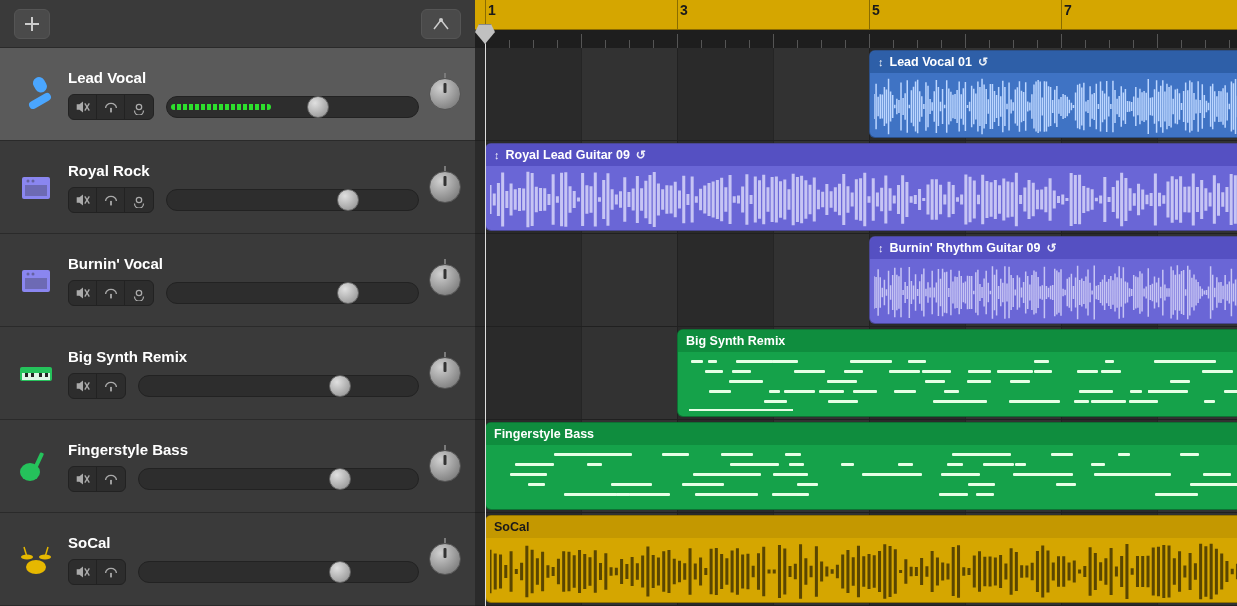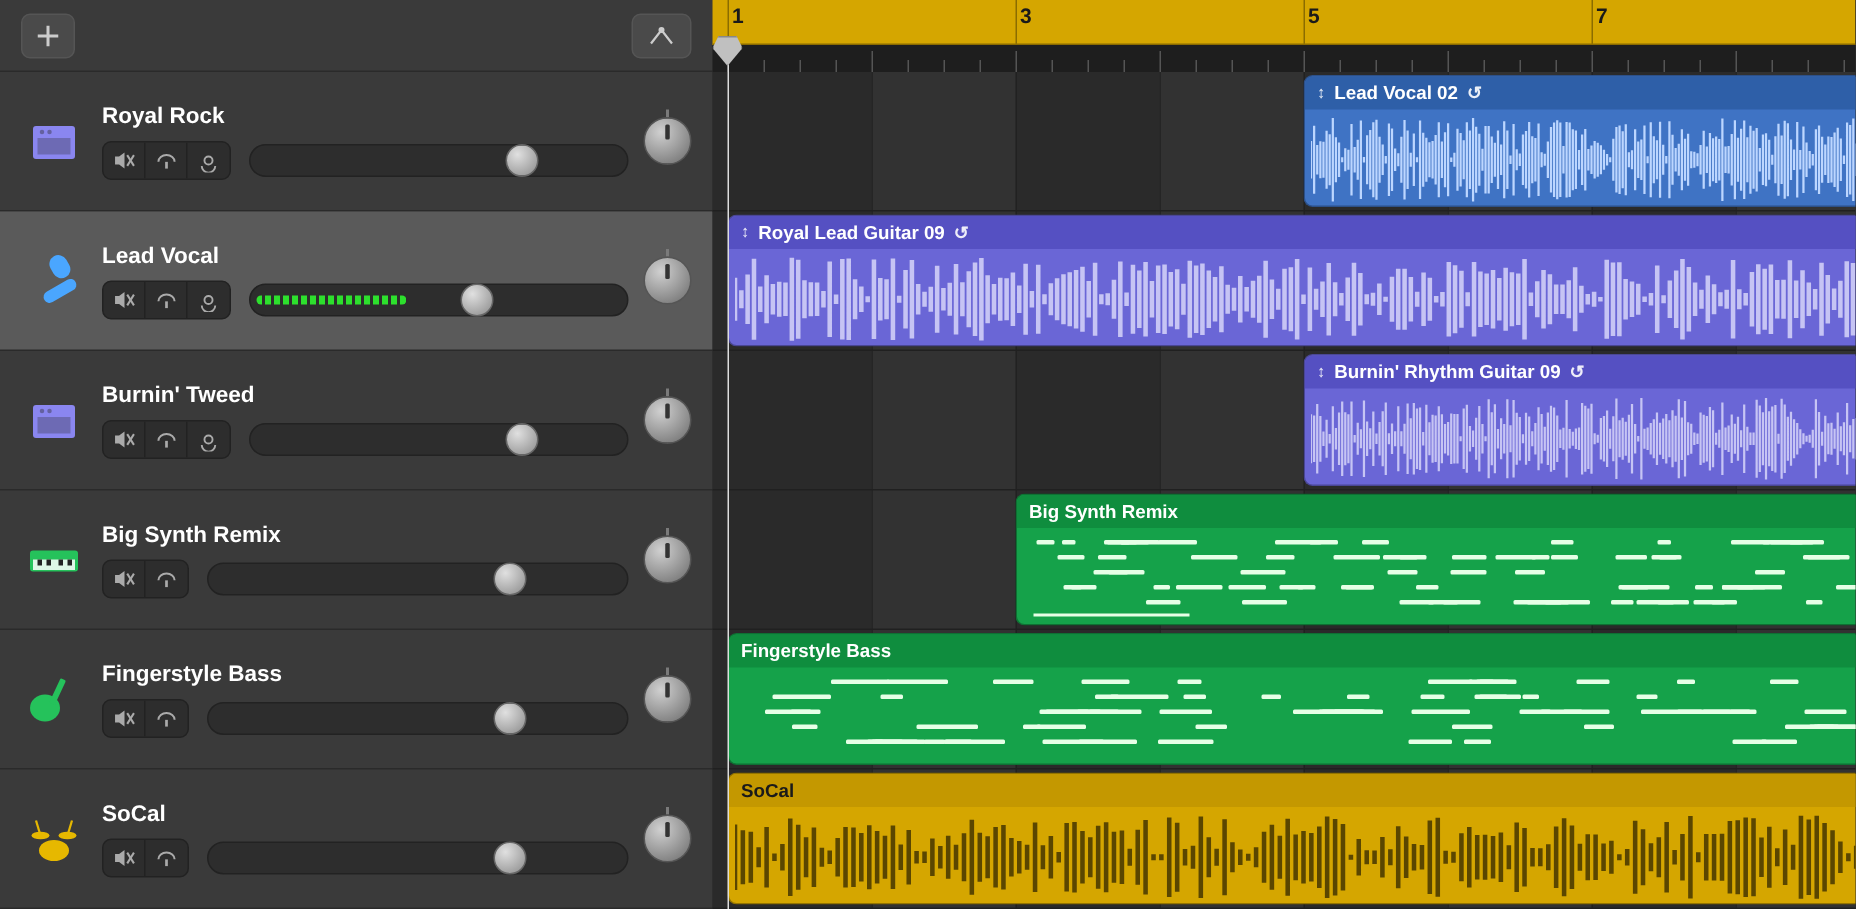--- a/index.html
+++ b/index.html
@@ -179,20 +179,62 @@
           </svg>
       </div>
       <div class="btn">
         <svg width="18" height="14" viewBox="0 0 18 14">
           <path d="M2 12 L9 3 L16 12" stroke="#ccc" stroke-width="1.5" fill="none"></path>
           <circle cx="9" cy="3" r="2" fill="#ccc"></circle>
         </svg>
       </div>
     </div>
     <div class="tracks" id="tracks">
+        <div class="track-row selected">
+          <div class="track-icon-box">
+            <svg width="40" height="40" viewBox="0 0 40 40">
+              <rect x="8" y="24" width="24" height="8" rx="4" fill="#4aa6ff" transform="rotate(-30 20 20)"></rect>
+              <rect x="22" y="6" width="12" height="16" rx="6" fill="#4aa6ff" transform="rotate(-30 20 20)"></rect>
+            </svg>
+          </div>
+          <div class="track-main">
+            <div class="track-name">Lead Vocal</div>
+            <div class="track-controls-row">
+              <div class="pill-group">
+                <div class="pill-btn">
+                  <svg width="18" height="16" viewBox="0 0 20 16">
+                    <path d="M3 5h3l4-3v12l-4-3H3z" fill="#aaa"></path>
+                    <line x1="12" y1="4" x2="17" y2="12" stroke="#aaa" stroke-width="1.5"></line>
+                    <line x1="17" y1="4" x2="12" y2="12" stroke="#aaa" stroke-width="1.5"></line>
+                  </svg>
+                </div>
+                <div class="pill-btn">
+                  <svg width="18" height="16" viewBox="0 0 20 16">
+                    <path d="M4 9a6 5 0 0 1 12 0" fill="none" stroke="#aaa" stroke-width="1.5"></path>
+                    <rect x="9" y="9" width="2" height="5" fill="#aaa"></rect>
+                  </svg>
+                </div>
+                <div class="pill-btn">
+                  <svg width="18" height="16" viewBox="0 0 20 16">
+                    <circle cx="10" cy="8" r="3" fill="none" stroke="#aaa" stroke-width="1.4"></circle>
+                    <path d="M5 12a5 5 0 0 0 10 0" fill="none" stroke="#aaa" stroke-width="1.4"></path>
+                  </svg>
+                </div>
+              </div>
+              <div class="vol-slider">
+                <div class="vol-fill green" style="width: 40%; background-image: repeating-linear-gradient(to right, rgb(45, 224, 45) 0px, rgb(45, 224, 45) 4px, transparent 4px, transparent 6px);"></div>
+                <div class="vol-thumb" style="left: 60%;"></div>
+              </div>
+            </div>
+          </div>
+          <div class="pan-wrap">
+            <div class="pan-tick-outer"></div>
+            <div class="pan-knob"></div>
+          </div>
+        </div>
         <div class="track-row">
           <div class="track-icon-box">
             <svg width="40" height="40" viewBox="0 0 40 40">
               <rect x="6" y="10" width="28" height="22" rx="2" fill="#8a86f0"></rect>
               <rect x="9" y="18" width="22" height="11" fill="#2a2a2a" opacity=".3"></rect>
               <circle cx="12" cy="14" r="1.5" fill="#2a2a2a" opacity=".4"></circle>
               <circle cx="17" cy="14" r="1.5" fill="#2a2a2a" opacity=".4"></circle>
             </svg>
           </div>
           <div class="track-main">
@@ -222,73 +264,31 @@
               <div class="vol-slider">
                 <div class="vol-thumb" style="left: 72%;"></div>
               </div>
             </div>
           </div>
           <div class="pan-wrap">
             <div class="pan-tick-outer"></div>
             <div class="pan-knob"></div>
           </div>
         </div>
-        <div class="track-row selected">
-          <div class="track-icon-box">
-            <svg width="40" height="40" viewBox="0 0 40 40">
-              <rect x="8" y="24" width="24" height="8" rx="4" fill="#4aa6ff" transform="rotate(-30 20 20)"></rect>
-              <rect x="22" y="6" width="12" height="16" rx="6" fill="#4aa6ff" transform="rotate(-30 20 20)"></rect>
-            </svg>
-          </div>
-          <div class="track-main">
-            <div class="track-name">Lead Vocal</div>
-            <div class="track-controls-row">
-              <div class="pill-group">
-                <div class="pill-btn">
-                  <svg width="18" height="16" viewBox="0 0 20 16">
-                    <path d="M3 5h3l4-3v12l-4-3H3z" fill="#aaa"></path>
-                    <line x1="12" y1="4" x2="17" y2="12" stroke="#aaa" stroke-width="1.5"></line>
-                    <line x1="17" y1="4" x2="12" y2="12" stroke="#aaa" stroke-width="1.5"></line>
-                  </svg>
-                </div>
-                <div class="pill-btn">
-                  <svg width="18" height="16" viewBox="0 0 20 16">
-                    <path d="M4 9a6 5 0 0 1 12 0" fill="none" stroke="#aaa" stroke-width="1.5"></path>
-                    <rect x="9" y="9" width="2" height="5" fill="#aaa"></rect>
-                  </svg>
-                </div>
-                <div class="pill-btn">
-                  <svg width="18" height="16" viewBox="0 0 20 16">
-                    <circle cx="10" cy="8" r="3" fill="none" stroke="#aaa" stroke-width="1.4"></circle>
-                    <path d="M5 12a5 5 0 0 0 10 0" fill="none" stroke="#aaa" stroke-width="1.4"></path>
-                  </svg>
-                </div>
-              </div>
-              <div class="vol-slider">
-                <div class="vol-fill green" style="width: 40%; background-image: repeating-linear-gradient(to right, rgb(45, 224, 45) 0px, rgb(45, 224, 45) 4px, transparent 4px, transparent 6px);"></div>
-                <div class="vol-thumb" style="left: 60%;"></div>
-              </div>
-            </div>
-          </div>
-          <div class="pan-wrap">
-            <div class="pan-tick-outer"></div>
-            <div class="pan-knob"></div>
-          </div>
-        </div>
         <div class="track-row">
           <div class="track-icon-box">
             <svg width="40" height="40" viewBox="0 0 40 40">
               <rect x="6" y="10" width="28" height="22" rx="2" fill="#8a86f0"></rect>
               <rect x="9" y="18" width="22" height="11" fill="#2a2a2a" opacity=".3"></rect>
               <circle cx="12" cy="14" r="1.5" fill="#2a2a2a" opacity=".4"></circle>
               <circle cx="17" cy="14" r="1.5" fill="#2a2a2a" opacity=".4"></circle>
             </svg>
           </div>
           <div class="track-main">
-            <div class="track-name">Burnin' Tweed</div>
+            <div class="track-name">Burnin' Vocal</div>
             <div class="track-controls-row">
               <div class="pill-group">
                 <div class="pill-btn">
                   <svg width="18" height="16" viewBox="0 0 20 16">
                     <path d="M3 5h3l4-3v12l-4-3H3z" fill="#aaa"></path>
                     <line x1="12" y1="4" x2="17" y2="12" stroke="#aaa" stroke-width="1.5"></line>
                     <line x1="17" y1="4" x2="12" y2="12" stroke="#aaa" stroke-width="1.5"></line>
                   </svg>
                 </div>
                 <div class="pill-btn">
@@ -494,21 +494,21 @@
         <div class="grid-line" style="left: 682px;"></div>
         <div class="lane" style="top: 0px;"></div>
         <div class="lane" style="top: 93px;"></div>
         <div class="lane" style="top: 186px;"></div>
         <div class="lane" style="top: 279px;"></div>
         <div class="lane" style="top: 372px;"></div>
         <div class="lane" style="top: 465px;"></div>
         <div class="clip blue" style="left: 394px; width: 384px; top: 2px;">
           <div class="clip-header">
             <span class="updown-icon">↕</span>
-            <span>Lead Vocal 02</span>
+            <span>Lead Vocal 01</span>
             <span class="loop-icon">↺</span>
           </div>
           <div class="clip-body">
             <svg class="wave-svg" viewBox="0 0 100 100" preserveAspectRatio="none">
               <path d="M0.00 50 L0.00 29.4 M0.00 50 L0.00 70.6 M0.56 50 L0.56 12.8 M0.56 50 L0.56 87.2 M1.11 50 L1.11 34.0 M1.11 50 L1.11 66.0 M1.67 50 L1.67 29.9 M1.67 50 L1.67 70.1 M2.22 50 L2.22 30.2 M2.22 50 L2.22 69.8 M2.78 50 L2.78 18.2 M2.78 50 L2.78 81.8 M3.33 50 L3.33 22.1 M3.33 50 L3.33 77.9 M3.89 50 L3.89 4.4 M3.89 50 L3.89 95.6 M4.44 50 L4.44 25.3 M4.44 50 L4.44 74.7 M5.00 50 L5.00 31.2 M5.00 50 L5.00 68.8 M5.56 50 L5.56 47.2 M5.56 50 L5.56 52.8 M6.11 50 L6.11 37.3 M6.11 50 L6.11 62.7 M6.67 50 L6.67 39.2 M6.67 50 L6.67 60.8 M7.22 50 L7.22 10.8 M7.22 50 L7.22 89.2 M7.78 50 L7.78 36.2 M7.78 50 L7.78 63.8 M8.33 50 L8.33 28.2 M8.33 50 L8.33 71.8 M8.89 50 L8.89 7.0 M8.89 50 L8.89 93.0 M9.44 50 L9.44 47.1 M9.44 50 L9.44 52.9 M10.00 50 L10.00 23.2 M10.00 50 L10.00 76.8 M10.56 50 L10.56 17.6 M10.56 50 L10.56 82.4 M11.11 50 L11.11 9.0 M11.11 50 L11.11 91.0 M11.67 50 L11.67 6.3 M11.67 50 L11.67 93.7 M12.22 50 L12.22 24.8 M12.22 50 L12.22 75.2 M12.78 50 L12.78 33.4 M12.78 50 L12.78 66.6 M13.33 50 L13.33 45.9 M13.33 50 L13.33 54.1 M13.89 50 L13.89 10.4 M13.89 50 L13.89 89.6 M14.44 50 L14.44 15.9 M14.44 50 L14.44 84.1 M15.00 50 L15.00 37.6 M15.00 50 L15.00 62.4 M15.56 50 L15.56 43.0 M15.56 50 L15.56 57.0 M16.11 50 L16.11 24.9 M16.11 50 L16.11 75.1 M16.67 50 L16.67 6.6 M16.67 50 L16.67 93.4 M17.22 50 L17.22 18.0 M17.22 50 L17.22 82.0 M17.78 50 L17.78 42.3 M17.78 50 L17.78 57.7 M18.33 50 L18.33 21.3 M18.33 50 L18.33 78.7 M18.89 50 L18.89 47.2 M18.89 50 L18.89 52.8 M19.44 50 L19.44 7.1 M19.44 50 L19.44 92.9 M20.00 50 L20.00 20.5 M20.00 50 L20.00 79.5 M20.56 50 L20.56 26.0 M20.56 50 L20.56 74.0 M21.11 50 L21.11 30.8 M21.11 50 L21.11 69.2 M21.67 50 L21.67 29.5 M21.67 50 L21.67 70.5 M22.22 50 L22.22 22.9 M22.22 50 L22.22 77.1 M22.78 50 L22.78 9.0 M22.78 50 L22.78 91.0 M23.33 50 L23.33 30.1 M23.33 50 L23.33 69.9 M23.89 50 L23.89 20.0 M23.89 50 L23.89 80.0 M24.44 50 L24.44 10.0 M24.44 50 L24.44 90.0 M25.00 50 L25.00 47.6 M25.00 50 L25.00 52.4 M25.56 50 L25.56 42.3 M25.56 50 L25.56 57.7 M26.11 50 L26.11 16.0 M26.11 50 L26.11 84.0 M26.67 50 L26.67 20.8 M26.67 50 L26.67 79.2 M27.22 50 L27.22 28.8 M27.22 50 L27.22 71.2 M27.78 50 L27.78 8.9 M27.78 50 L27.78 91.1 M28.33 50 L28.33 18.1 M28.33 50 L28.33 81.9 M28.89 50 L28.89 4.5 M28.89 50 L28.89 95.5 M29.44 50 L29.44 13.9 M29.44 50 L29.44 86.1 M30.00 50 L30.00 21.5 M30.00 50 L30.00 78.5 M30.56 50 L30.56 38.0 M30.56 50 L30.56 62.0 M31.11 50 L31.11 13.0 M31.11 50 L31.11 87.0 M31.67 50 L31.67 13.0 M31.67 50 L31.67 87.0 M32.22 50 L32.22 24.7 M32.22 50 L32.22 75.3 M32.78 50 L32.78 31.3 M32.78 50 L32.78 68.7 M33.33 50 L33.33 17.9 M33.33 50 L33.33 82.1 M33.89 50 L33.89 33.2 M33.89 50 L33.89 66.8 M34.44 50 L34.44 7.8 M34.44 50 L34.44 92.2 M35.00 50 L35.00 18.0 M35.00 50 L35.00 82.0 M35.56 50 L35.56 45.3 M35.56 50 L35.56 54.7 M36.11 50 L36.11 10.8 M36.11 50 L36.11 89.2 M36.67 50 L36.67 38.6 M36.67 50 L36.67 61.4 M37.22 50 L37.22 43.2 M37.22 50 L37.22 56.8 M37.78 50 L37.78 22.3 M37.78 50 L37.78 77.7 M38.33 50 L38.33 18.5 M38.33 50 L38.33 81.5 M38.89 50 L38.89 8.7 M38.89 50 L38.89 91.3 M39.44 50 L39.44 24.3 M39.44 50 L39.44 75.7 M40.00 50 L40.00 26.1 M40.00 50 L40.00 73.9 M40.56 50 L40.56 10.4 M40.56 50 L40.56 89.6 M41.11 50 L41.11 41.9 M41.11 50 L41.11 58.1 M41.67 50 L41.67 43.4 M41.67 50 L41.67 56.6 M42.22 50 L42.22 30.1 M42.22 50 L42.22 69.9 M42.78 50 L42.78 14.1 M42.78 50 L42.78 85.9 M43.33 50 L43.33 9.2 M43.33 50 L43.33 90.8 M43.89 50 L43.89 6.7 M43.89 50 L43.89 93.3 M44.44 50 L44.44 9.2 M44.44 50 L44.44 90.8 M45.00 50 L45.00 35.1 M45.00 50 L45.00 64.9 M45.56 50 L45.56 8.7 M45.56 50 L45.56 91.3 M46.11 50 L46.11 9.2 M46.11 50 L46.11 90.8 M46.67 50 L46.67 16.8 M46.67 50 L46.67 83.2 M47.22 50 L47.22 17.9 M47.22 50 L47.22 82.1 M47.78 50 L47.78 39.3 M47.78 50 L47.78 60.7 M48.33 50 L48.33 22.5 M48.33 50 L48.33 77.5 M48.89 50 L48.89 16.5 M48.89 50 L48.89 83.5 M49.44 50 L49.44 38.2 M49.44 50 L49.44 61.8 M50.00 50 L50.00 34.3 M50.00 50 L50.00 65.7 M50.56 50 L50.56 29.5 M50.56 50 L50.56 70.5 M51.11 50 L51.11 31.3 M51.11 50 L51.11 68.7 M51.67 50 L51.67 34.2 M51.67 50 L51.67 65.8 M52.22 50 L52.22 39.1 M52.22 50 L52.22 60.9 M52.78 50 L52.78 43.7 M52.78 50 L52.78 56.3 M53.33 50 L53.33 47.4 M53.33 50 L53.33 52.6 M53.89 50 L53.89 27.1 M53.89 50 L53.89 72.9 M54.44 50 L54.44 14.2 M54.44 50 L54.44 85.8 M55.00 50 L55.00 12.7 M55.00 50 L55.00 87.3 M55.56 50 L55.56 18.9 M55.56 50 L55.56 81.1 M56.11 50 L56.11 11.2 M56.11 50 L56.11 88.8 M56.67 50 L56.67 41.7 M56.67 50 L56.67 58.3 M57.22 50 L57.22 39.5 M57.22 50 L57.22 60.5 M57.78 50 L57.78 16.6 M57.78 50 L57.78 83.4 M58.33 50 L58.33 30.0 M58.33 50 L58.33 70.0 M58.89 50 L58.89 27.9 M58.89 50 L58.89 72.1 M59.44 50 L59.44 12.6 M59.44 50 L59.44 87.4 M60.00 50 L60.00 46.1 M60.00 50 L60.00 53.9 M60.56 50 L60.56 9.1 M60.56 50 L60.56 90.9 M61.11 50 L61.11 24.3 M61.11 50 L61.11 75.7 M61.67 50 L61.67 28.6 M61.67 50 L61.67 71.4 M62.22 50 L62.22 8.4 M62.22 50 L62.22 91.6 M62.78 50 L62.78 33.7 M62.78 50 L62.78 66.3 M63.33 50 L63.33 46.0 M63.33 50 L63.33 54.0 M63.89 50 L63.89 7.9 M63.89 50 L63.89 92.1 M64.44 50 L64.44 22.8 M64.44 50 L64.44 77.2 M65.00 50 L65.00 37.1 M65.00 50 L65.00 62.9 M65.56 50 L65.56 32.6 M65.56 50 L65.56 67.4 M66.11 50 L66.11 16.7 M66.11 50 L66.11 83.3 M66.67 50 L66.67 27.1 M66.67 50 L66.67 72.9 M67.22 50 L67.22 21.5 M67.22 50 L67.22 78.5 M67.78 50 L67.78 40.8 M67.78 50 L67.78 59.2 M68.33 50 L68.33 41.2 M68.33 50 L68.33 58.8 M68.89 50 L68.89 42.8 M68.89 50 L68.89 57.2 M69.44 50 L69.44 33.8 M69.44 50 L69.44 66.2 M70.00 50 L70.00 18.2 M70.00 50 L70.00 81.8 M70.56 50 L70.56 35.5 M70.56 50 L70.56 64.5 M71.11 50 L71.11 20.9 M71.11 50 L71.11 79.1 M71.67 50 L71.67 26.5 M71.67 50 L71.67 73.5 M72.22 50 L72.22 24.6 M72.22 50 L72.22 75.4 M72.78 50 L72.78 27.3 M72.78 50 L72.78 72.7 M73.33 50 L73.33 5.0 M73.33 50 L73.33 95.0 M73.89 50 L73.89 35.5 M73.89 50 L73.89 64.5 M74.44 50 L74.44 34.9 M74.44 50 L74.44 65.1 M75.00 50 L75.00 21.9 M75.00 50 L75.00 78.1 M75.56 50 L75.56 6.8 M75.56 50 L75.56 93.2 M76.11 50 L76.11 25.9 M76.11 50 L76.11 74.1 M76.67 50 L76.67 16.1 M76.67 50 L76.67 83.9 M77.22 50 L77.22 7.1 M77.22 50 L77.22 92.9 M77.78 50 L77.78 25.4 M77.78 50 L77.78 74.6 M78.33 50 L78.33 12.8 M78.33 50 L78.33 87.2 M78.89 50 L78.89 18.2 M78.89 50 L78.89 81.8 M79.44 50 L79.44 15.4 M79.44 50 L79.44 84.6 M80.00 50 L80.00 37.2 M80.00 50 L80.00 62.8 M80.56 50 L80.56 22.3 M80.56 50 L80.56 77.7 M81.11 50 L81.11 21.0 M81.11 50 L81.11 79.0 M81.67 50 L81.67 28.1 M81.67 50 L81.67 71.9 M82.22 50 L82.22 44.4 M82.22 50 L82.22 55.6 M82.78 50 L82.78 24.4 M82.78 50 L82.78 75.6 M83.33 50 L83.33 10.7 M83.33 50 L83.33 89.3 M83.89 50 L83.89 23.4 M83.89 50 L83.89 76.6 M84.44 50 L84.44 7.5 M84.44 50 L84.44 92.5 M85.00 50 L85.00 10.2 M85.00 50 L85.00 89.8 M85.56 50 L85.56 27.8 M85.56 50 L85.56 72.2 M86.11 50 L86.11 38.7 M86.11 50 L86.11 61.3 M86.67 50 L86.67 8.7 M86.67 50 L86.67 91.3 M87.22 50 L87.22 39.4 M87.22 50 L87.22 60.6 M87.78 50 L87.78 13.6 M87.78 50 L87.78 86.4 M88.33 50 L88.33 31.2 M88.33 50 L88.33 68.8 M88.89 50 L88.89 40.4 M88.89 50 L88.89 59.6 M89.44 50 L89.44 43.7 M89.44 50 L89.44 56.3 M90.00 50 L90.00 16.6 M90.00 50 L90.00 83.4 M90.56 50 L90.56 12.6 M90.56 50 L90.56 87.4 M91.11 50 L91.11 24.8 M91.11 50 L91.11 75.2 M91.67 50 L91.67 33.3 M91.67 50 L91.67 66.7 M92.22 50 L92.22 24.6 M92.22 50 L92.22 75.4 M92.78 50 L92.78 25.2 M92.78 50 L92.78 74.8 M93.33 50 L93.33 20.1 M93.33 50 L93.33 79.9 M93.89 50 L93.89 15.0 M93.89 50 L93.89 85.0 M94.44 50 L94.44 26.9 M94.44 50 L94.44 73.1 M95.00 50 L95.00 45.4 M95.00 50 L95.00 54.6 M95.56 50 L95.56 9.2 M95.56 50 L95.56 90.8 M96.11 50 L96.11 11.9 M96.11 50 L96.11 88.1 M96.67 50 L96.67 4.8 M96.67 50 L96.67 95.2 M97.22 50 L97.22 32.2 M97.22 50 L97.22 67.8 M97.78 50 L97.78 5.3 M97.78 50 L97.78 94.7 M98.33 50 L98.33 9.9 M98.33 50 L98.33 90.1 M98.89 50 L98.89 23.0 M98.89 50 L98.89 77.0 M99.44 50 L99.44 32.5 M99.44 50 L99.44 67.5 " stroke="#bcd6ff" stroke-width="0.4"></path>
             </svg>
           </div>
         </div>
         <div class="clip purple" style="left: 10px; width: 768px; top: 95px;">
           <div class="clip-header">

